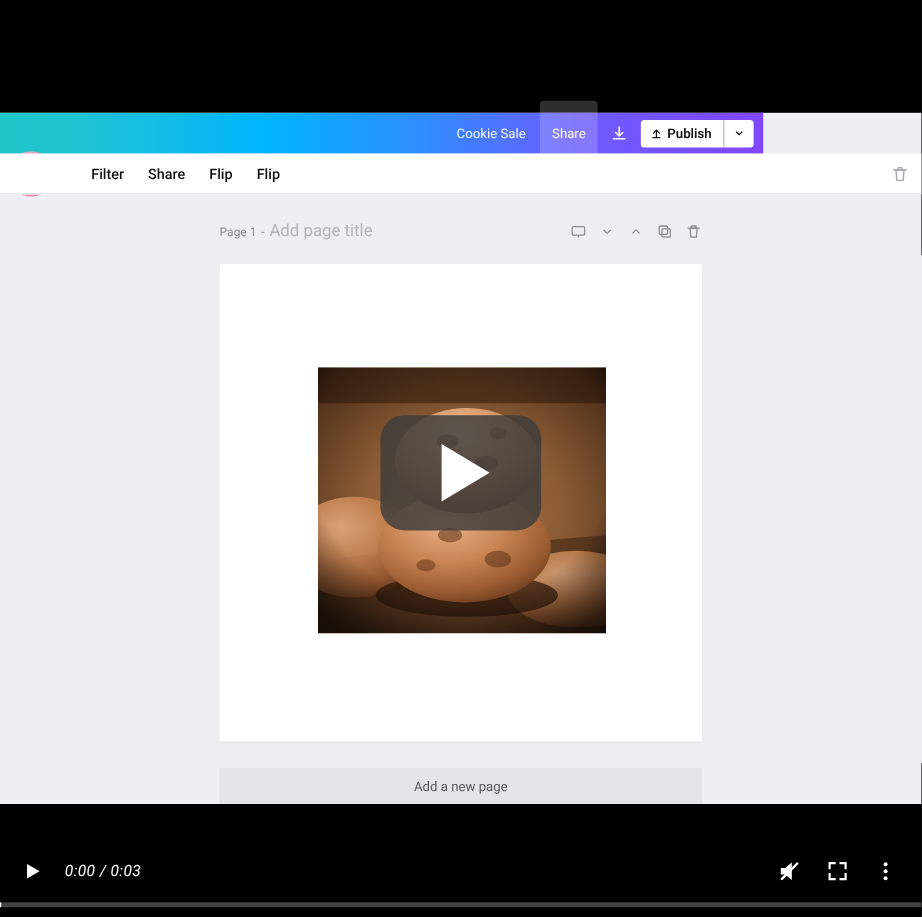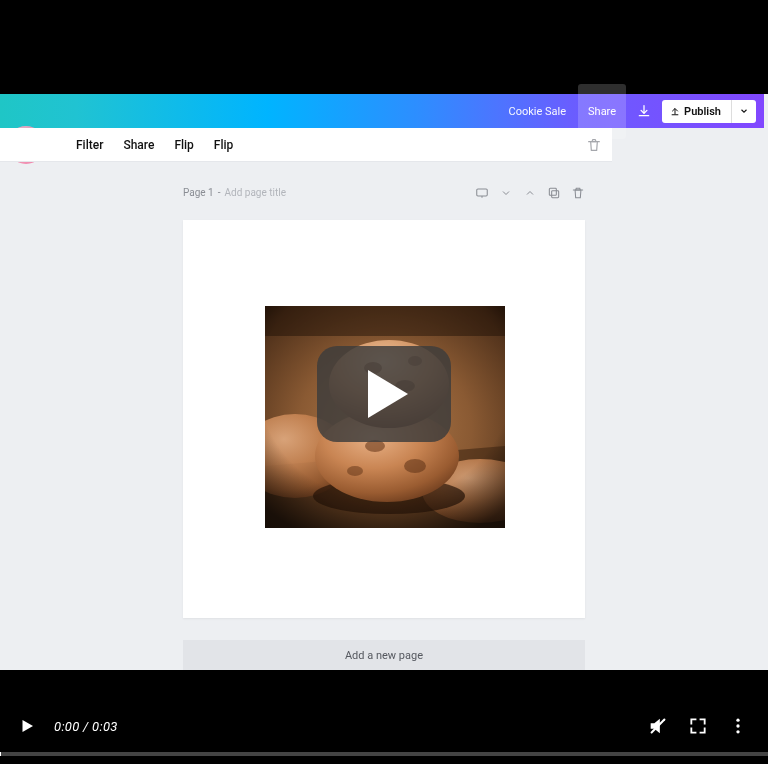--- a/index.html
+++ b/index.html
@@ -3,33 +3,33 @@
 <meta charset="utf-8">
 <style>
   * { box-sizing: border-box; margin: 0; padding: 0; }
   html, body { width: 768px; height: 764px; font-family: -apple-system, BlinkMacSystemFont, "Segoe UI", Roboto, Helvetica, Arial, sans-serif; background: #000; overflow: hidden; }
   .video-frame { position: relative; width: 768px; height: 764px; background: #000; }
   .letterbox-top { position: absolute; top: 0; left: 0; width: 768px; height: 94px; background: #000; }
   .app-area { position: absolute; top: 94px; left: 0; width: 768px; height: 576px; background: #edeff2; }
   .letterbox-bottom { position: absolute; top: 670px; left: 0; width: 768px; height: 94px; background: #000; }
 
   .gradient-bar {
-    position: absolute; top: 0; left: 0; width: 764px; height: 34px;
+    position: absolute; top: 0; left: 0; width: 636px; height: 34px;
     background: linear-gradient(90deg, #1fc6c6 0%, #20c3d2 10%, #00b4ff 35%, #2e8dff 55%, #6a5dff 75%, #8147ff 100%);
     display: flex; align-items: center; justify-content: flex-end; gap: 6px; padding-right: 8px;
   }
   .gb-text { color: #fff; font-size: 11px; opacity: 0.95; padding: 0 6px; }
   .gb-share { color: #fff; font-size: 11px; background: rgba(255,255,255,0.18); padding: 21px 10px; border-radius: 3px; }
   .gb-dl { width: 24px; height: 24px; display: flex; align-items: center; justify-content: center; }
   .gb-publish-group { display: flex; }
   .gb-publish { background: #fff; color: #111; font-size: 11px; font-weight: 600; padding: 5px 10px 5px 8px; border-radius: 3px 0 0 3px; display:flex; align-items:center; gap:4px;text-align:center; }
   .gb-caret { background: #fff; color: #111; padding: 5px 7px; border-left: 1px solid #ddd; border-radius: 0 3px 3px 0; display:flex; align-items:center; justify-content:center; }
 
   .toolbar {
-    position: absolute; top: 34px; left: 0; width: 612px; height: 34px;
+    position: absolute; top: 34px; left: 0; width: 768px; height: 34px;
     background: #fff; display: flex; align-items: center; padding: 0 10px; gap: 20px;
     border-bottom: 1px solid #e5e7eb;
   }
   .effects-btn {
     position: absolute; top: 34px; left: 6px; width: 40px; height: 34px;
     display: flex; align-items: center; justify-content: center;
   }
   .effects-circle {
     position: absolute; width: 38px; height: 38px; border-radius: 50%;
     background: radial-gradient(circle at 35% 30%, #fbbcd2 0%, #f48fb1 60%, #ec6f9d 100%);
@@ -41,21 +41,21 @@
   .toolbar-right { margin-left: auto; display: flex; align-items: center; }
   .trash-icon { width: 16px; height: 16px; opacity: 0.6; }
 
   .canvas-wrap {
     position: absolute; top: 68px; left: 0; width: 768px; height: 508px;
     display: flex; flex-direction: column; align-items: center; padding-top: 20px;
   }
   .page-header { width: 402px; display: flex; align-items: center; height: 22px; margin-bottom: 16px; }
   .page-title-group { display: flex; align-items: baseline; gap: 4px; }
   .page-label { font-size: 10px; color: #8a8d94; }
-  .page-title-placeholder { font-size: 10px; color: #b2b5bb; }
+  .page-title-placeholder { font-size: 14px; color: #b2b5bb; }
   .page-header-right { margin-left: auto; display: flex; align-items: center; gap: 10px; }
   .ph-ico { width: 14px; height: 14px; display: flex; align-items: center; justify-content: center; }
   .ph-ico svg { stroke: #8a8d94; }
 
   .page-canvas {
     width: 402px; height: 402px; background: #fff; position: relative;
     box-shadow: 0 1px 2px rgba(0,0,0,0.06);
   }
   .cookie-wrap { position: absolute; left: 82px; top: 86px; width: 240px; height: 222px; overflow: hidden; }
   .cookie-svg { width: 100%; height: 100%; display: block; }

